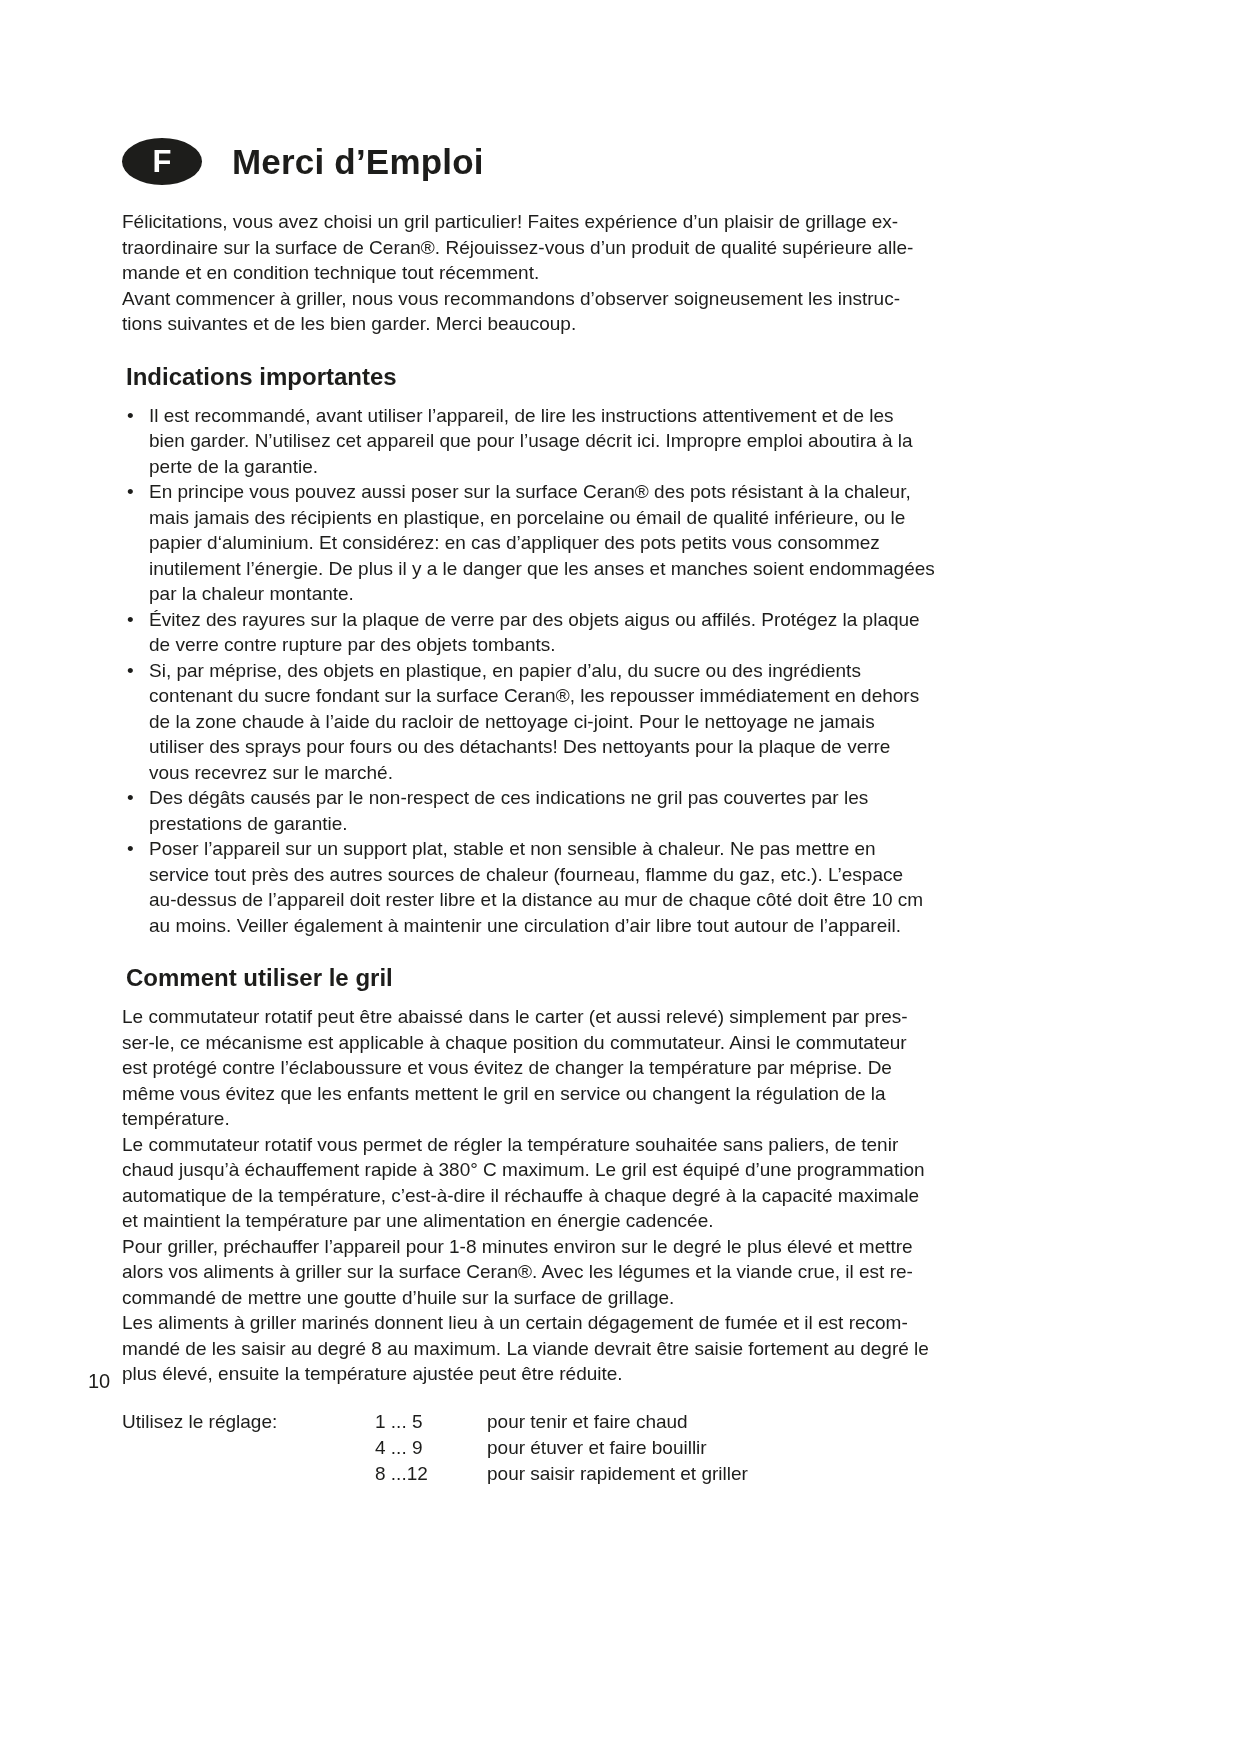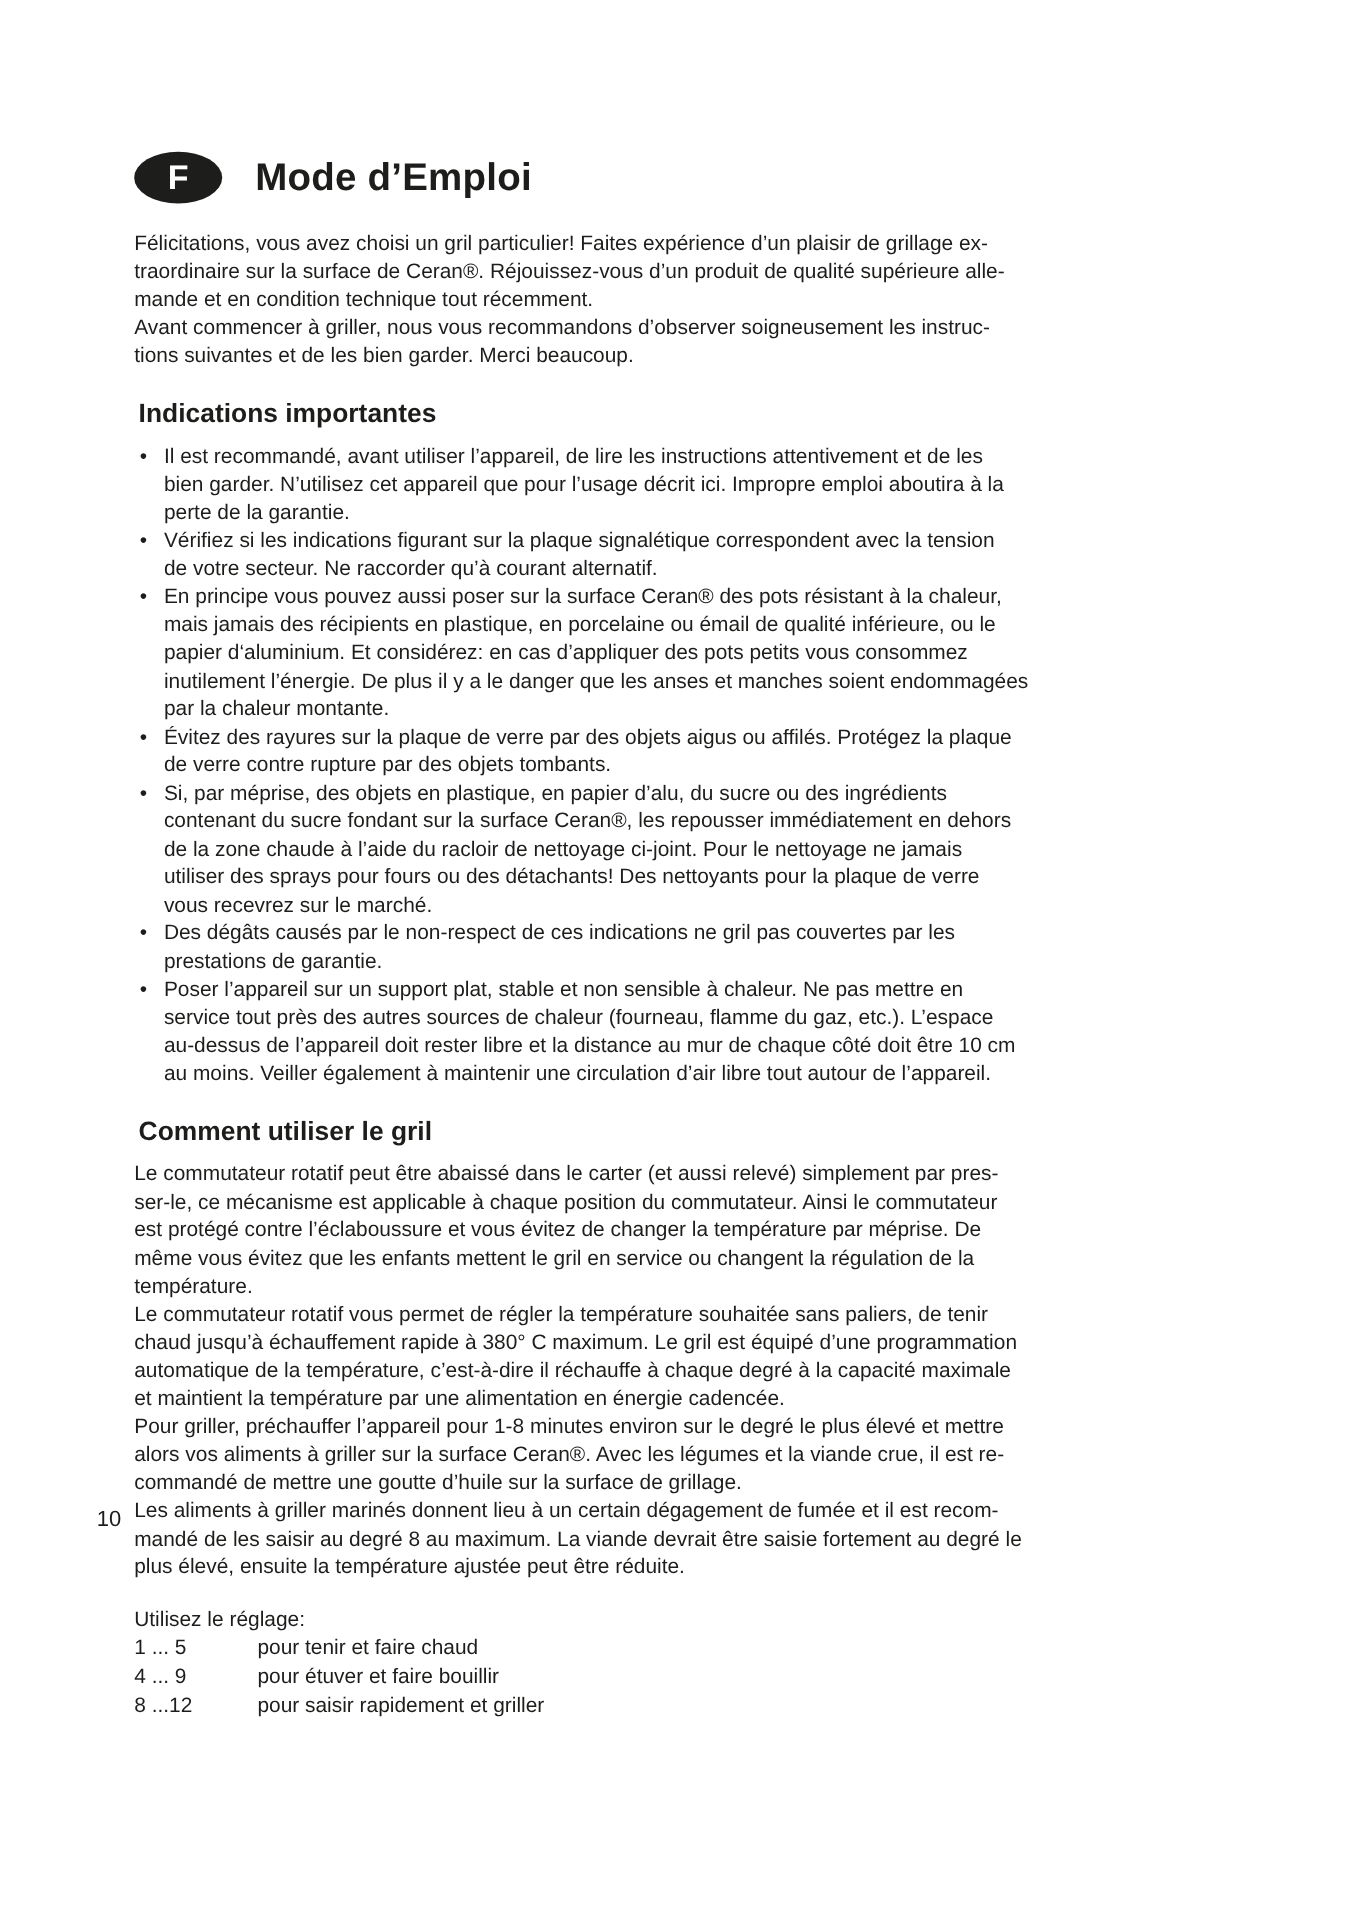--- a/index.html
+++ b/index.html
@@ -70,21 +70,20 @@
     content: "\2022";
     position: absolute;
     left: 5px;
     top: 0;
   }
   .settings {
     display: flex;
     margin-top: 22px;
     font-size: 19px;
     line-height: 26px;
-    flex-direction: column;
   }
   .settings-label { width: 253px; flex: 0 0 auto; }
   .settings-rows { display: flex; flex-direction: column; }
   .settings-row { display: flex; }
   .settings-range { width: 112px; flex: 0 0 auto; }
   .settings-range.italic { }
   .page-number {
     position: absolute;
     left: 88px;
     top: 1370px;
@@ -93,37 +92,35 @@
 </style>
 </head>
 <body>
 
 <div class="page">
 
   <header class="title-row">
     <span class="badge">
       <span>F</span>
     </span>
-    <h1>Mode d’Emploi</h1>
+    <h1>Merci d’Emploi</h1>
   </header>
 
   <p class="body-text">Félicitations, vous avez choisi un gril particulier! Faites expérience d’un plaisir de grillage ex-
 traordinaire sur la surface de Ceran®. Réjouissez-vous d’un produit de qualité supérieure alle-
 mande et en condition technique tout récemment.
 Avant commencer à griller, nous vous recommandons d’observer soigneusement les instruc-
 tions suivantes et de les bien garder. Merci beaucoup.</p>
 
   <h2>Indications importantes</h2>
 
   <ul class="bullets">
     <li>Il est recommandé, avant utiliser l’appareil, de lire les instructions attentivement et de les
 bien garder. N’utilisez cet appareil que pour l’usage décrit ici. Impropre emploi aboutira à la
 perte de la garantie.</li>
-    <li>Vérifiez si les indications figurant sur la plaque signalétique correspondent avec la tension
-de votre secteur. Ne raccorder qu’à courant alternatif.</li>
     <li>En principe vous pouvez aussi poser sur la surface Ceran® des pots résistant à la chaleur,
 mais jamais des récipients en plastique, en porcelaine ou émail de qualité inférieure, ou le
 papier d‘aluminium. Et considérez: en cas d’appliquer des pots petits vous consommez
 inutilement l’énergie. De plus il y a le danger que les anses et manches soient endommagées
 par la chaleur montante.</li>
     <li>Évitez des rayures sur la plaque de verre par des objets aigus ou affilés. Protégez la plaque
 de verre contre rupture par des objets tombants.</li>
     <li>Si, par méprise, des objets en plastique, en papier d’alu, du sucre ou des ingrédients
 contenant du sucre fondant sur la surface Ceran®, les repousser immédiatement en dehors
 de la zone chaude à l’aide du racloir de nettoyage ci-joint. Pour le nettoyage ne jamais

